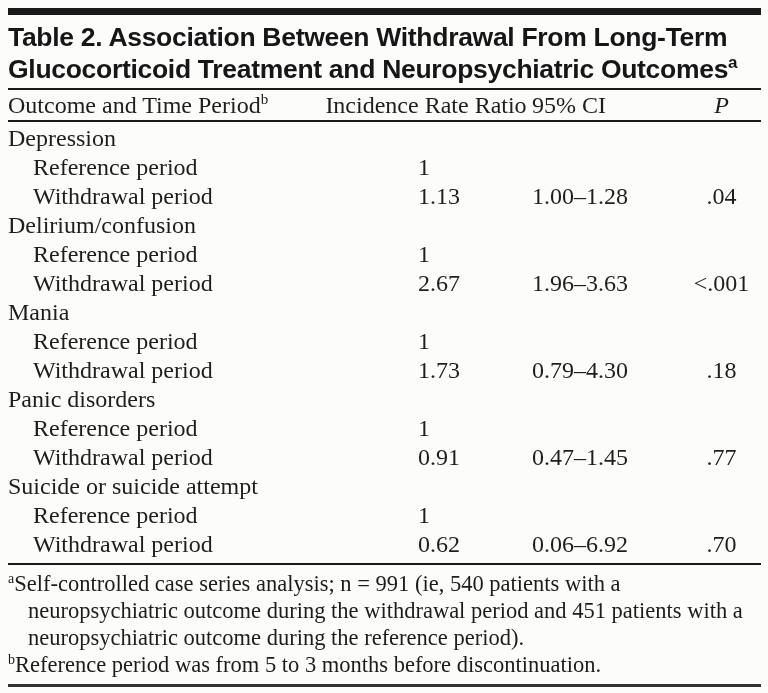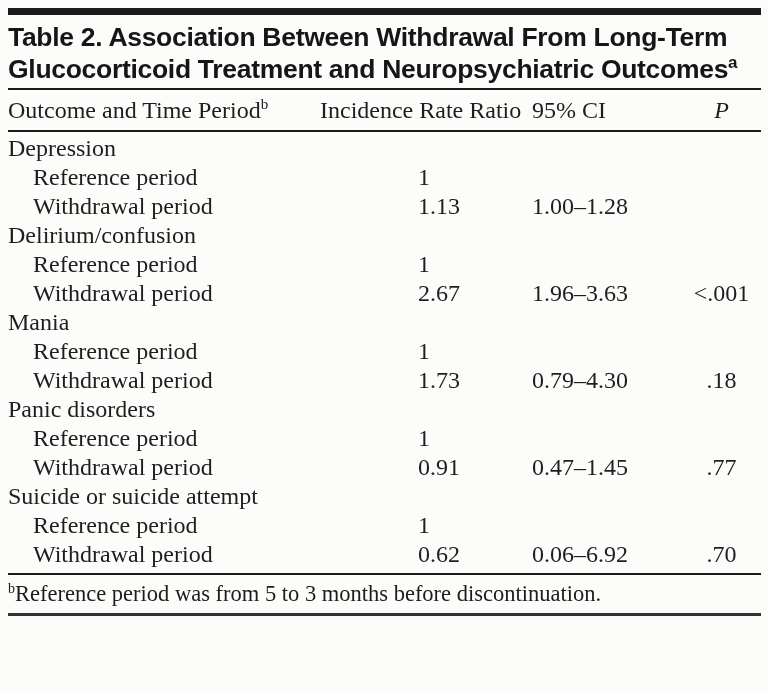--- a/index.html
+++ b/index.html
@@ -29,23 +29,23 @@
   }
   .title sup { font-size: 17px; vertical-align: super; line-height: 0; }
 
   .grid-row {
     display: grid;
     grid-template-columns: 312px 212px 150px 1fr;
     align-items: baseline;
     font-family: "Liberation Serif", "DejaVu Serif", serif;
     font-size: 24px;
   }
-  .header-row { height: 40px; align-items: center; }
+  .header-row { height: 30px; align-items: center; }
   .header-row .cell-outcome { padding-left: 0; }
-  .header-row .cell-irr { text-align: left; padding-left: 0; }
+  .header-row .cell-irr { text-align: center; padding-left: 0; }
   .cell-outcome sup { font-size: 15px; vertical-align: super; line-height: 0; }
   .p-italic { font-style: italic; }
 
   .body-rows { padding: 2px 0 4px 0; }
   .data-row { height: 29px; align-items: center; }
   .cell-outcome { text-align: left; white-space: nowrap; }
   .cell-outcome.indent { padding-left: 25px; }
   .cell-irr { text-align: left; padding-left: 98px; }
   .cell-ci  { text-align: left; }
   .cell-p   { text-align: center; }
@@ -96,20 +96,21 @@
     <div class="cell-outcome indent">Reference period</div>
     <div class="cell-irr">1</div>
     <div class="cell-ci"></div>
     <div class="cell-p"></div>
   </div>
 
   <div class="grid-row data-row">
     <div class="cell-outcome indent">Withdrawal period</div>
     <div class="cell-irr">1.13</div>
     <div class="cell-ci">1.00–1.28</div>
+    <div class="cell-p">.04</div>
   </div>
 
   <div class="grid-row data-row">
     <div class="cell-outcome">Delirium/confusion</div>
     <div class="cell-irr"></div>
     <div class="cell-ci"></div>
     <div class="cell-p"></div>
   </div>
 
   <div class="grid-row data-row">
@@ -186,20 +187,21 @@
     <div class="cell-outcome indent">Withdrawal period</div>
     <div class="cell-irr">0.62</div>
     <div class="cell-ci">0.06–6.92</div>
     <div class="cell-p">.70</div>
   </div>
 </div>
 
     <div class="rule rule-thin"></div>
 
     <div class="footnotes">
+  <div class="footnote"><sup>a</sup><span>Self-controlled case series analysis; n = 991 (ie, 540 patients with a neuropsychiatric outcome during the withdrawal period and 451 patients with a neuropsychiatric outcome during the reference period).</span></div>
 
   <div class="footnote"><sup>b</sup><span>Reference period was from 5 to 3 months before discontinuation.</span></div>
 </div>
 
     <div class="rule rule-bottom"></div>
 
   </div>
 </div>
 
 </body></html>

